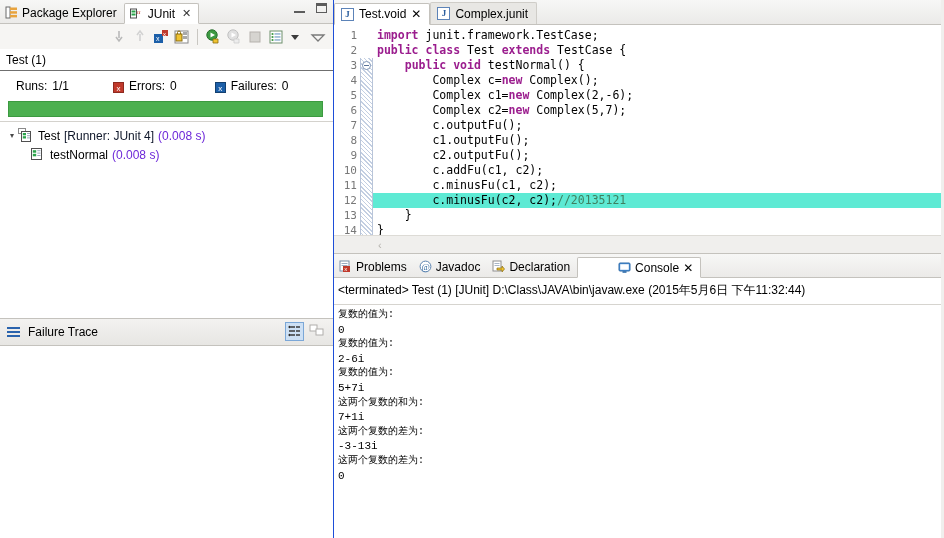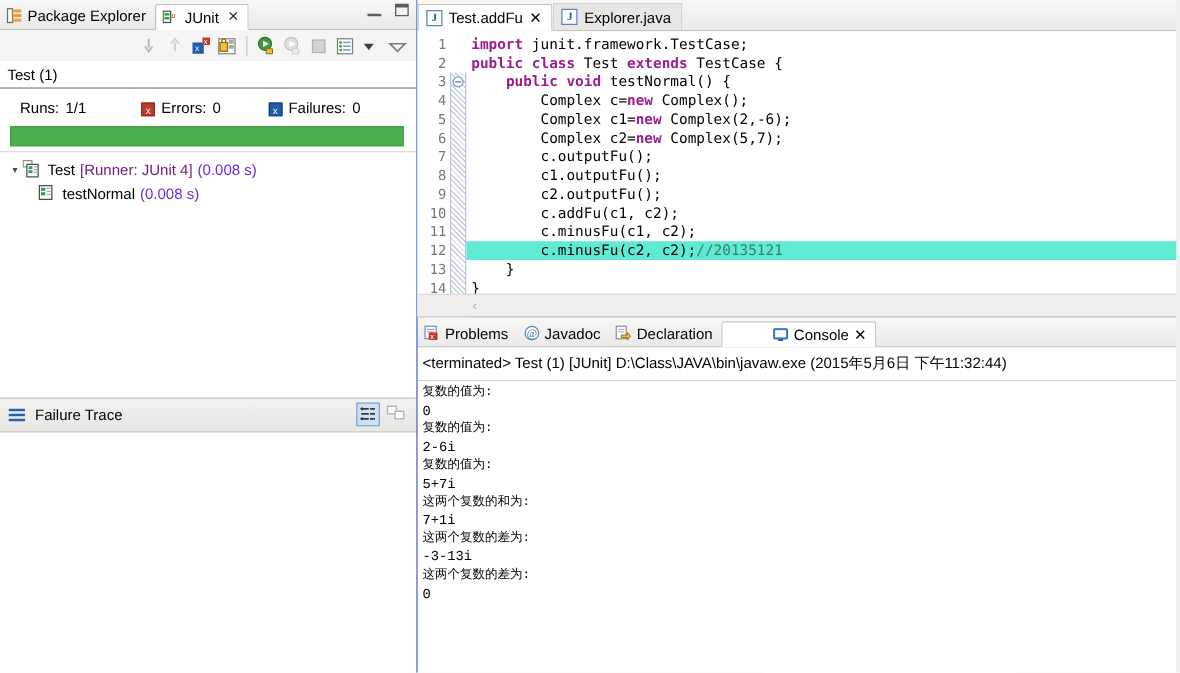--- a/index.html
+++ b/index.html
@@ -150,21 +150,21 @@
     cursor: default;
   }
   .tree-row .arrow {
     width: 12px; text-align:center; color:#4a4a4a; font-size:8px;
   }
   .tree-row .indent { width: 24px; }
   .tree-icon {
     width: 16px; height: 15px; margin-right: 4px;
     position: relative; display:inline-block; flex:0 0 auto;
   }
-  .tx-dim { color: #701a75; margin-left: 4px; text-align: right;}
+  .tx-dim { color: #0f172a; margin-left: 4px; text-align: right;}
   .tx-time { color: #6d28d9; margin-left: 4px;}
 
   
   .ft-bar {
     height: 26px;
     background: linear-gradient(to bottom,#f3f2f0,#e7e6e3);
     border-top: 1px solid #c4c2bd;
     border-bottom: 1px solid #c4c2bd;
     display: flex;
     align-items: center;
@@ -553,26 +553,26 @@
       </span>
     </div>
     <div class="ft-body"></div>
   </div>
 
   <div id="right-panel">
 
     <div class="ed-tabbar">
       <div class="edtab active">
         <span class="jicon">J</span>
-        <span>Test.addFu</span>
+        <span>Test.void</span>
         <span class="close-x">✕</span>
       </div>
       <div class="edtab inactive">
         <span class="jicon">J</span>
-        <span>Explorer.java</span>
+        <span>Complex.junit</span>
       </div>
     </div>
 
     <div class="editor-area">
       <div class="gutter-nums" id="gutter">
           <div class="ln">1</div>
           <div class="ln">2</div>
           <div class="ln">3</div>
           <div class="ln">4</div>
           <div class="ln">5</div>

